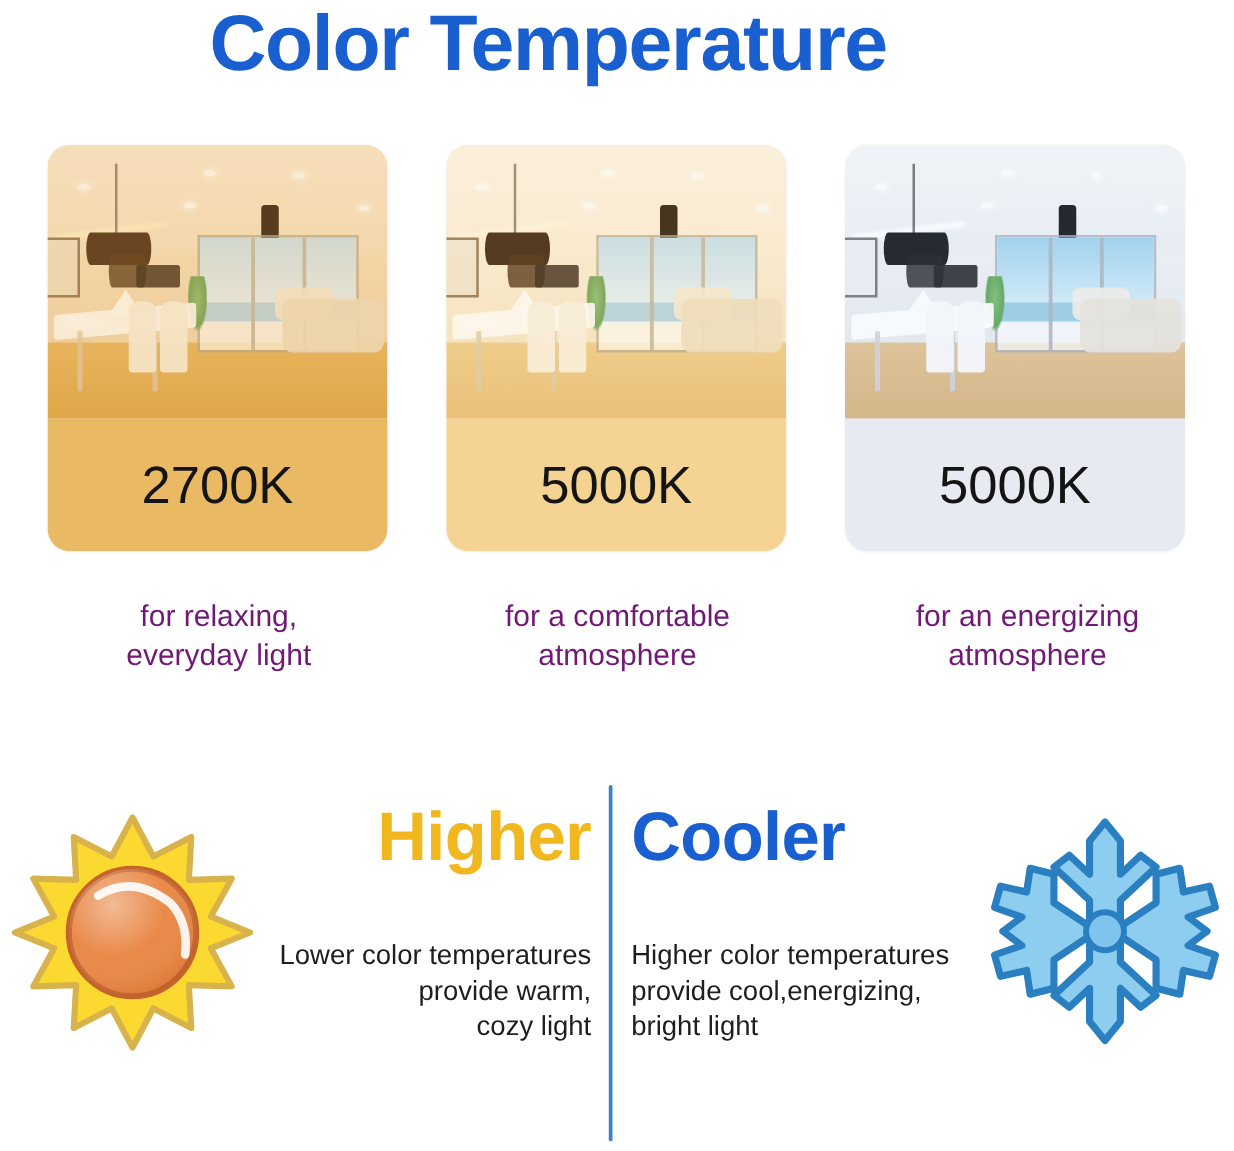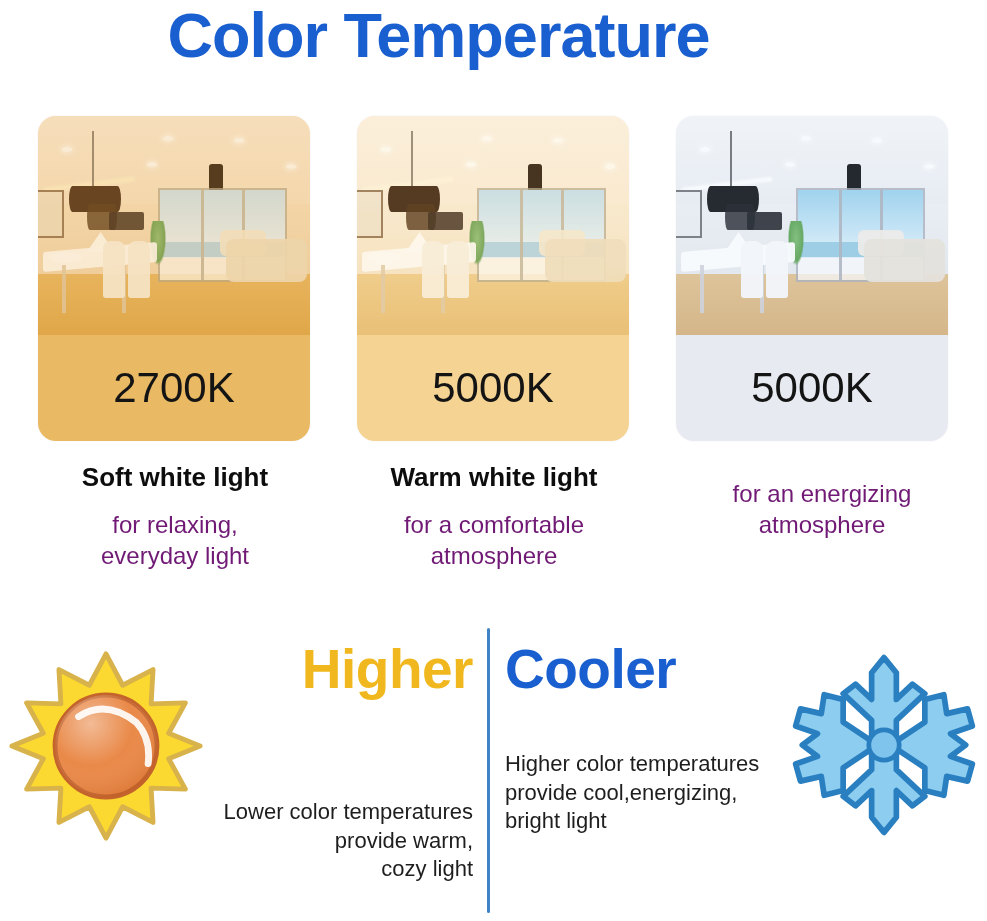--- a/index.html
+++ b/index.html
@@ -259,21 +259,20 @@
     position: absolute;
     top: 138px;
     font-size: 22px;
     line-height: 1.30;
     color: #1e1e1e;
   }
   .warm .side-body {
     right: 14px;
     text-align: right;
     width: 300px;
-    margin-top: 48px;
   }
   .cool .side-body {
     left: 15px;
     text-align: left;
     width: 320px;
   }
 
   #sun-icon {
     position: absolute;
     left: 8px;
@@ -421,26 +420,24 @@
       </div>
     </div>
     <div class="card-band" style="background:#e8eaf2;">
       <span class="band-label">5000K</span>
     </div>
   </div>
 </div>
 
 <div id="captions">
   <div class="caption-col k0">
-    <div class="caption-title">Soft white light</div>
     <div class="caption-desc" style="white-space:pre-line;">for relaxing,
 everyday light</div>
   </div>
   <div class="caption-col k1">
-    <div class="caption-title">Warm white light</div>
     <div class="caption-desc" style="white-space:pre-line;">for a comfortable
 atmosphere</div>
   </div>
   <div class="caption-col k2">
     <div class="caption-desc" style="white-space:pre-line;">for an energizing
 atmosphere</div>
   </div>
 </div>
 
 <div id="comparison">

